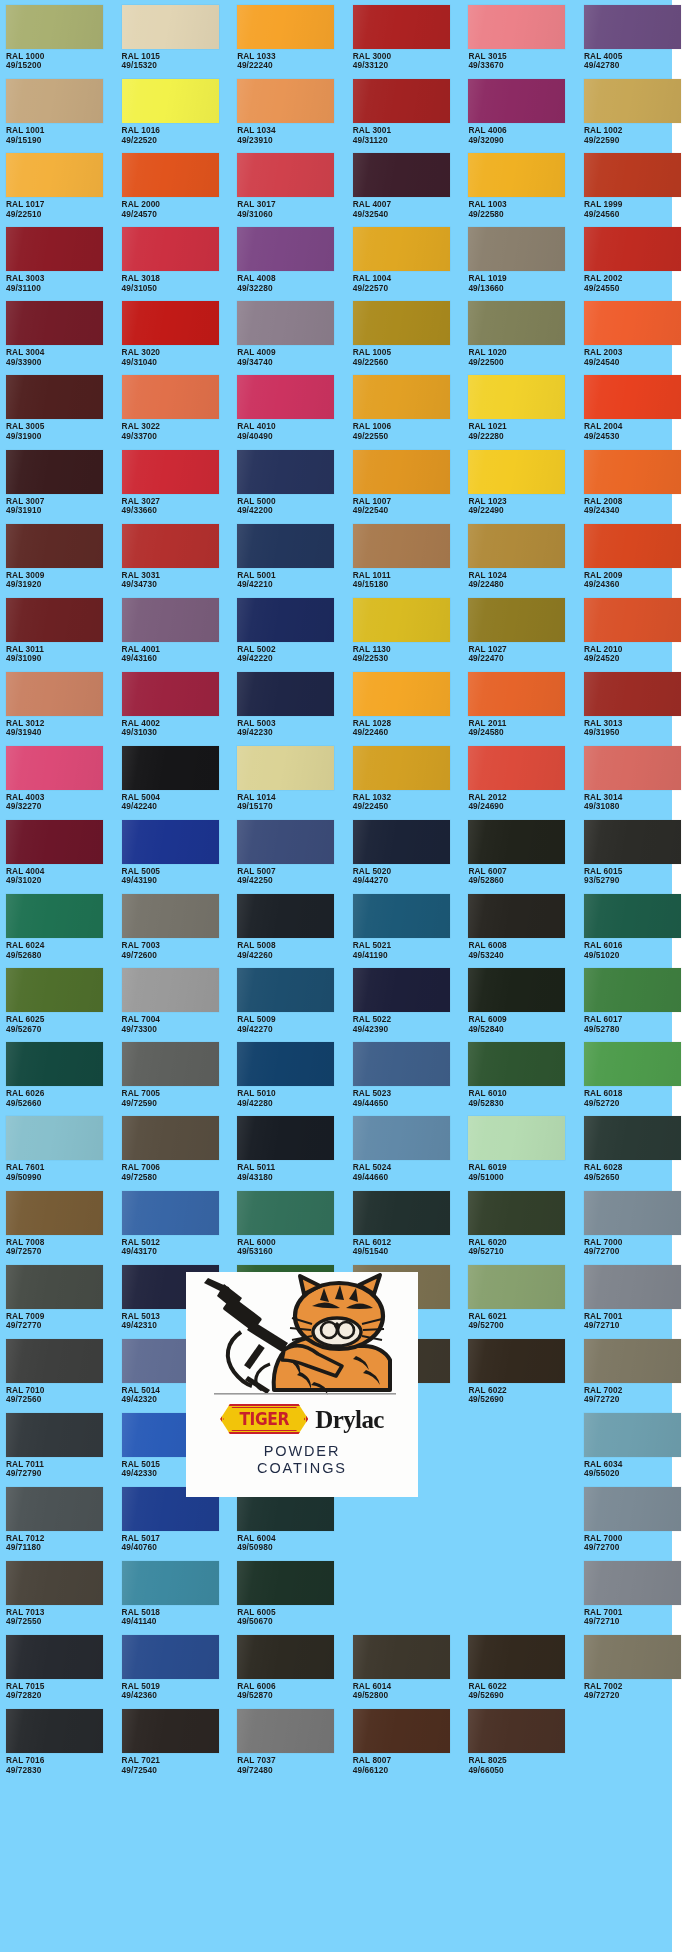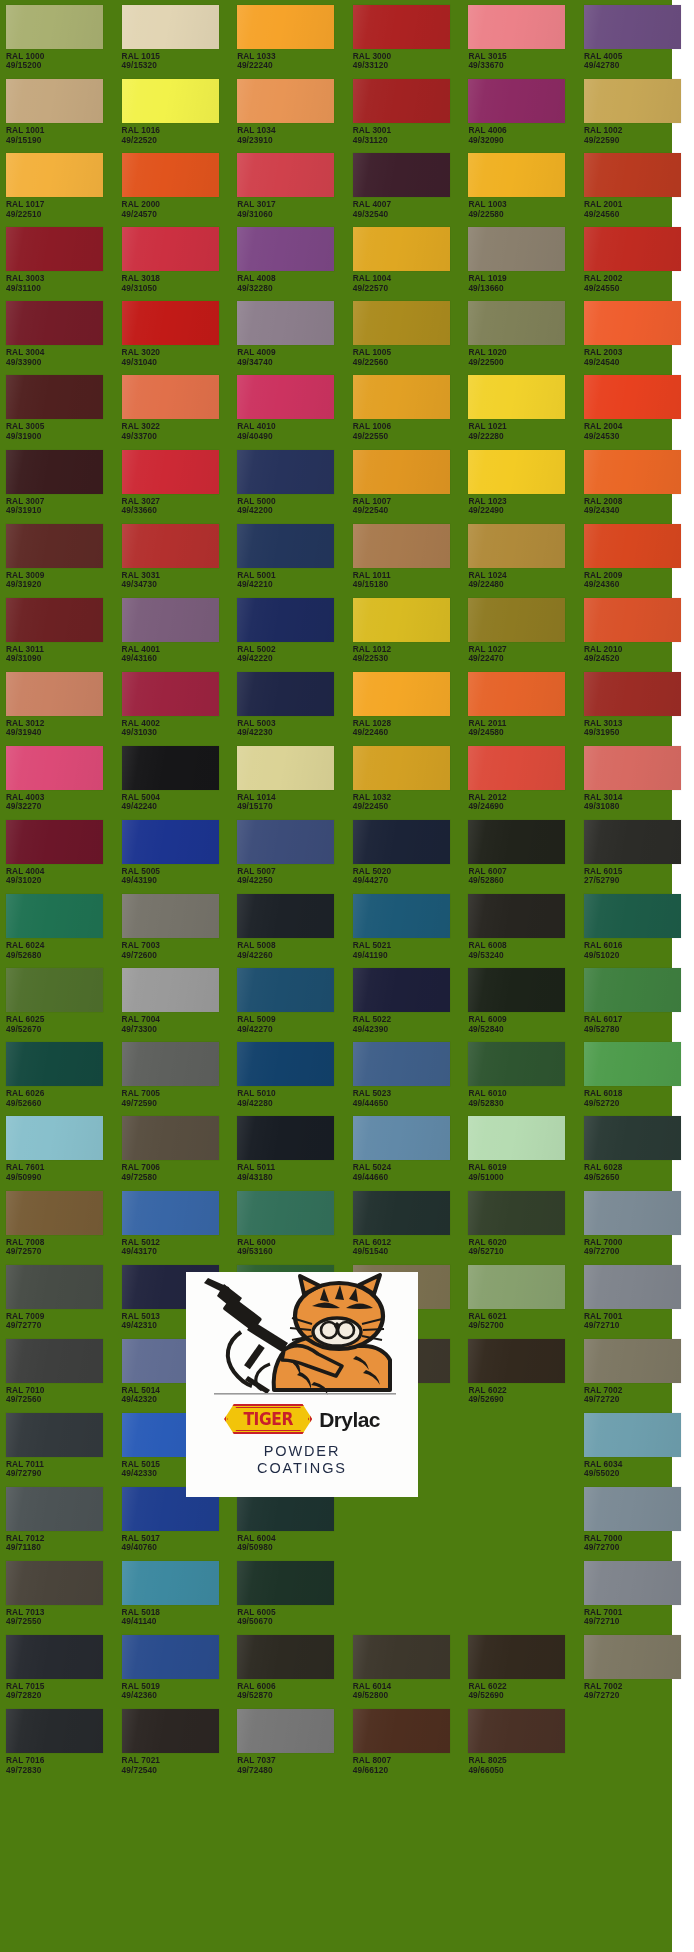--- a/index.html
+++ b/index.html
@@ -6,21 +6,21 @@
   body{
     width:694px;height:1952px;
     font-family:"Liberation Sans","DejaVu Sans",sans-serif;
     -webkit-font-smoothing:antialiased;
     overflow:hidden;
     position:relative;
   }
   #sheet{
     position:relative;
     width:672px;height:1952px;
-    background:#4d7c0f;
+    background:#7dd3fc;
   }
   .grid{
     position:absolute;
     left:0;top:0;
     width:694px;
     display:grid;
     grid-template-columns:repeat(6,115.6px);
     grid-auto-rows:74.1px;
     column-gap:0;row-gap:0;
   }
@@ -99,23 +99,23 @@
   .tiger-badge .txt{
     position:relative;
     font-family:"DejaVu Sans",sans-serif;
     font-weight:bold;
     font-size:15.5px;
     letter-spacing:-0.4px;
     color:#c8202b;
     transform:scaleY(1.15);
   }
   .drylac{
-    font-family:Liberation Sans, sans-serif;
+    font-family:Liberation Serif, serif;
     font-weight:bold;
-    font-size:21px;
+    font-size:25px;
     color:#1a1a1a;
     letter-spacing:-0.6px;
     line-height:1;
   }
   .powder-coatings{
     margin-top:7px;
     text-align:center;
     font-family:"Liberation Sans",sans-serif;
     font-size:14.5px;
     letter-spacing:1.9px;
@@ -245,21 +245,21 @@
       <div class="cell">
         <div class="swatch" style="background: rgb(240, 177, 35);"></div>
         <div class="lbl">
           <span class="code">RAL 1003</span>
           <span class="num">49/22580</span>
         </div>
       </div>
       <div class="cell">
         <div class="swatch" style="background: rgb(185, 58, 32);"></div>
         <div class="lbl">
-          <span class="code">RAL 2001</span>
+          <span class="code">RAL 1999</span>
           <span class="num">49/24560</span>
         </div>
       </div>
       <div class="cell">
         <div class="swatch" style="background: rgb(140, 27, 38);"></div>
         <div class="lbl">
           <span class="code">RAL 3003</span>
           <span class="num">49/31100</span>
         </div>
       </div>
@@ -483,21 +483,21 @@
       <div class="cell">
         <div class="swatch" style="background: rgb(29, 42, 94);"></div>
         <div class="lbl">
           <span class="code">RAL 5002</span>
           <span class="num">49/42220</span>
         </div>
       </div>
       <div class="cell">
         <div class="swatch" style="background: rgb(217, 187, 34);"></div>
         <div class="lbl">
-          <span class="code">RAL 1012</span>
+          <span class="code">RAL 1130</span>
           <span class="num">49/22530</span>
         </div>
       </div>
       <div class="cell">
         <div class="swatch" style="background: rgb(142, 122, 34);"></div>
         <div class="lbl">
           <span class="code">RAL 1027</span>
           <span class="num">49/22470</span>
         </div>
       </div>
@@ -624,21 +624,21 @@
         <div class="swatch" style="background: rgb(33, 35, 27);"></div>
         <div class="lbl">
           <span class="code">RAL 6007</span>
           <span class="num">49/52860</span>
         </div>
       </div>
       <div class="cell">
         <div class="swatch" style="background: rgb(44, 44, 40);"></div>
         <div class="lbl">
           <span class="code">RAL 6015</span>
-          <span class="num">27/52790</span>
+          <span class="num">93/52790</span>
         </div>
       </div>
       <div class="cell">
         <div class="swatch" style="background: rgb(31, 114, 82);"></div>
         <div class="lbl">
           <span class="code">RAL 6024</span>
           <span class="num">49/52680</span>
         </div>
       </div>
       <div class="cell">

